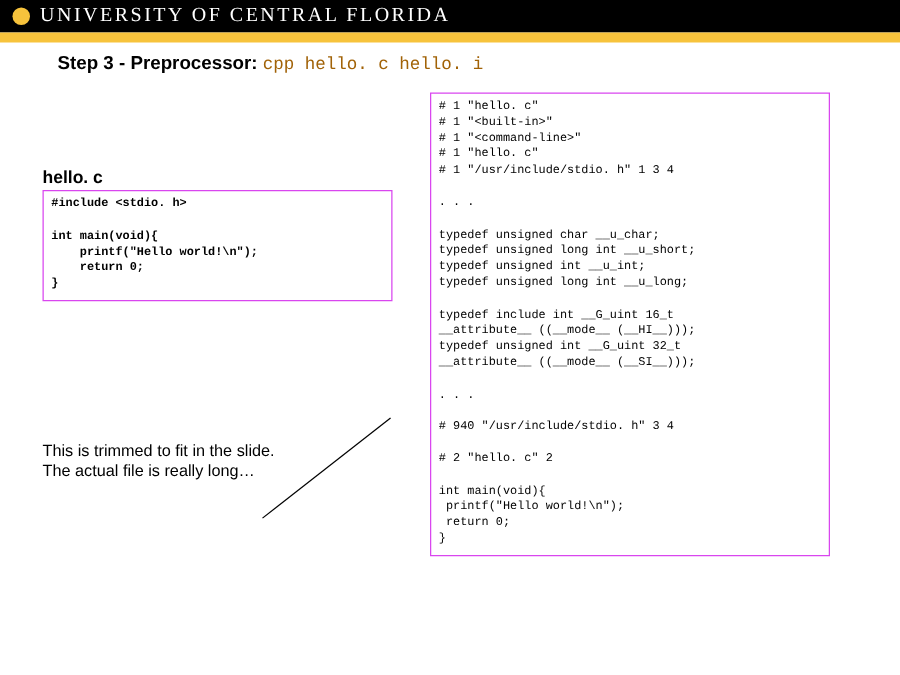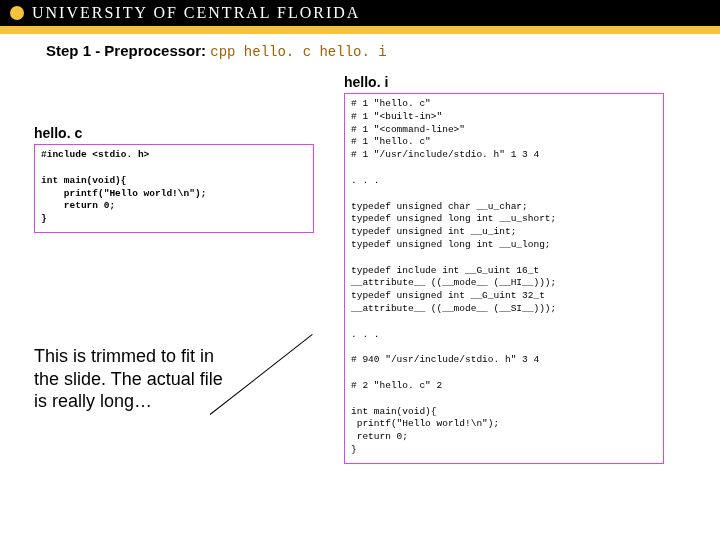--- a/index.html
+++ b/index.html
@@ -37,21 +37,21 @@
   .file-label { font-size: 14px; font-weight: bold; margin-bottom: 3px; }
 
   .codebox {
     border: 1px solid #d946ef; padding: 4px 6px 6px 6px;
     font-family: "Courier New", monospace; font-size: 9.5px;
     line-height: 1.35; white-space: pre; color: #000;
   }
   .codebox .kw { font-weight: bold; }
 
   .note {
-    font-size: 18px; color: #000; width: 200px; margin-top: 112px;
+    font-size: 13px; color: #000; width: 200px; margin-top: 112px;
     line-height: 1.25;
   }
 
   
   .connector {
     position: absolute;
     border-top: 1px solid #000;
     transform-origin: left center;
   }
   .slidewrap { position: relative; }
@@ -62,40 +62,39 @@
 <div class="topbar">
   <span class="logo-dot"></span>
   <span class="ucf-text">UNIVERSITY OF CENTRAL FLORIDA</span>
 </div>
 <div class="goldbar"></div>
 
 <div class="slide slidewrap">
 
 
   <div class="step-row">
-    <span class="step-label">Step 1 - Preprocessor:</span>
+    <span class="step-label">Step 3 - Preprocessor:</span>
     <span class="mono">cpp hello. c hello. i</span>
   </div>
 
   <div class="cols">
 
     <div class="col-left">
       <div class="file-label">hello. c</div>
       <div class="codebox"><span class="kw">#include &lt;stdio. h&gt;</span>
 
 <span class="kw">int main(void){</span>
 <span class="kw">    printf("Hello world!\n");</span>
 <span class="kw">    return 0;</span>
 <span class="kw">}</span></div>
 
       <div class="note">This is trimmed to fit in the slide. The actual file is really long…</div>
     </div>
 
     <div class="col-right">
-      <div class="file-label">hello. i</div>
       <div class="codebox"><span># 1 "hello. c"</span>
 <span># 1 "&lt;built-in&gt;"</span>
 <span># 1 "&lt;command-line&gt;"</span>
 <span># 1 "hello. c"</span>
 <span># 1 "/usr/include/stdio. h" 1 3 4</span>
 
 <span>. . .</span>
 
 <span>typedef unsigned char __u_char;</span>
 <span>typedef unsigned long int __u_short;</span>

